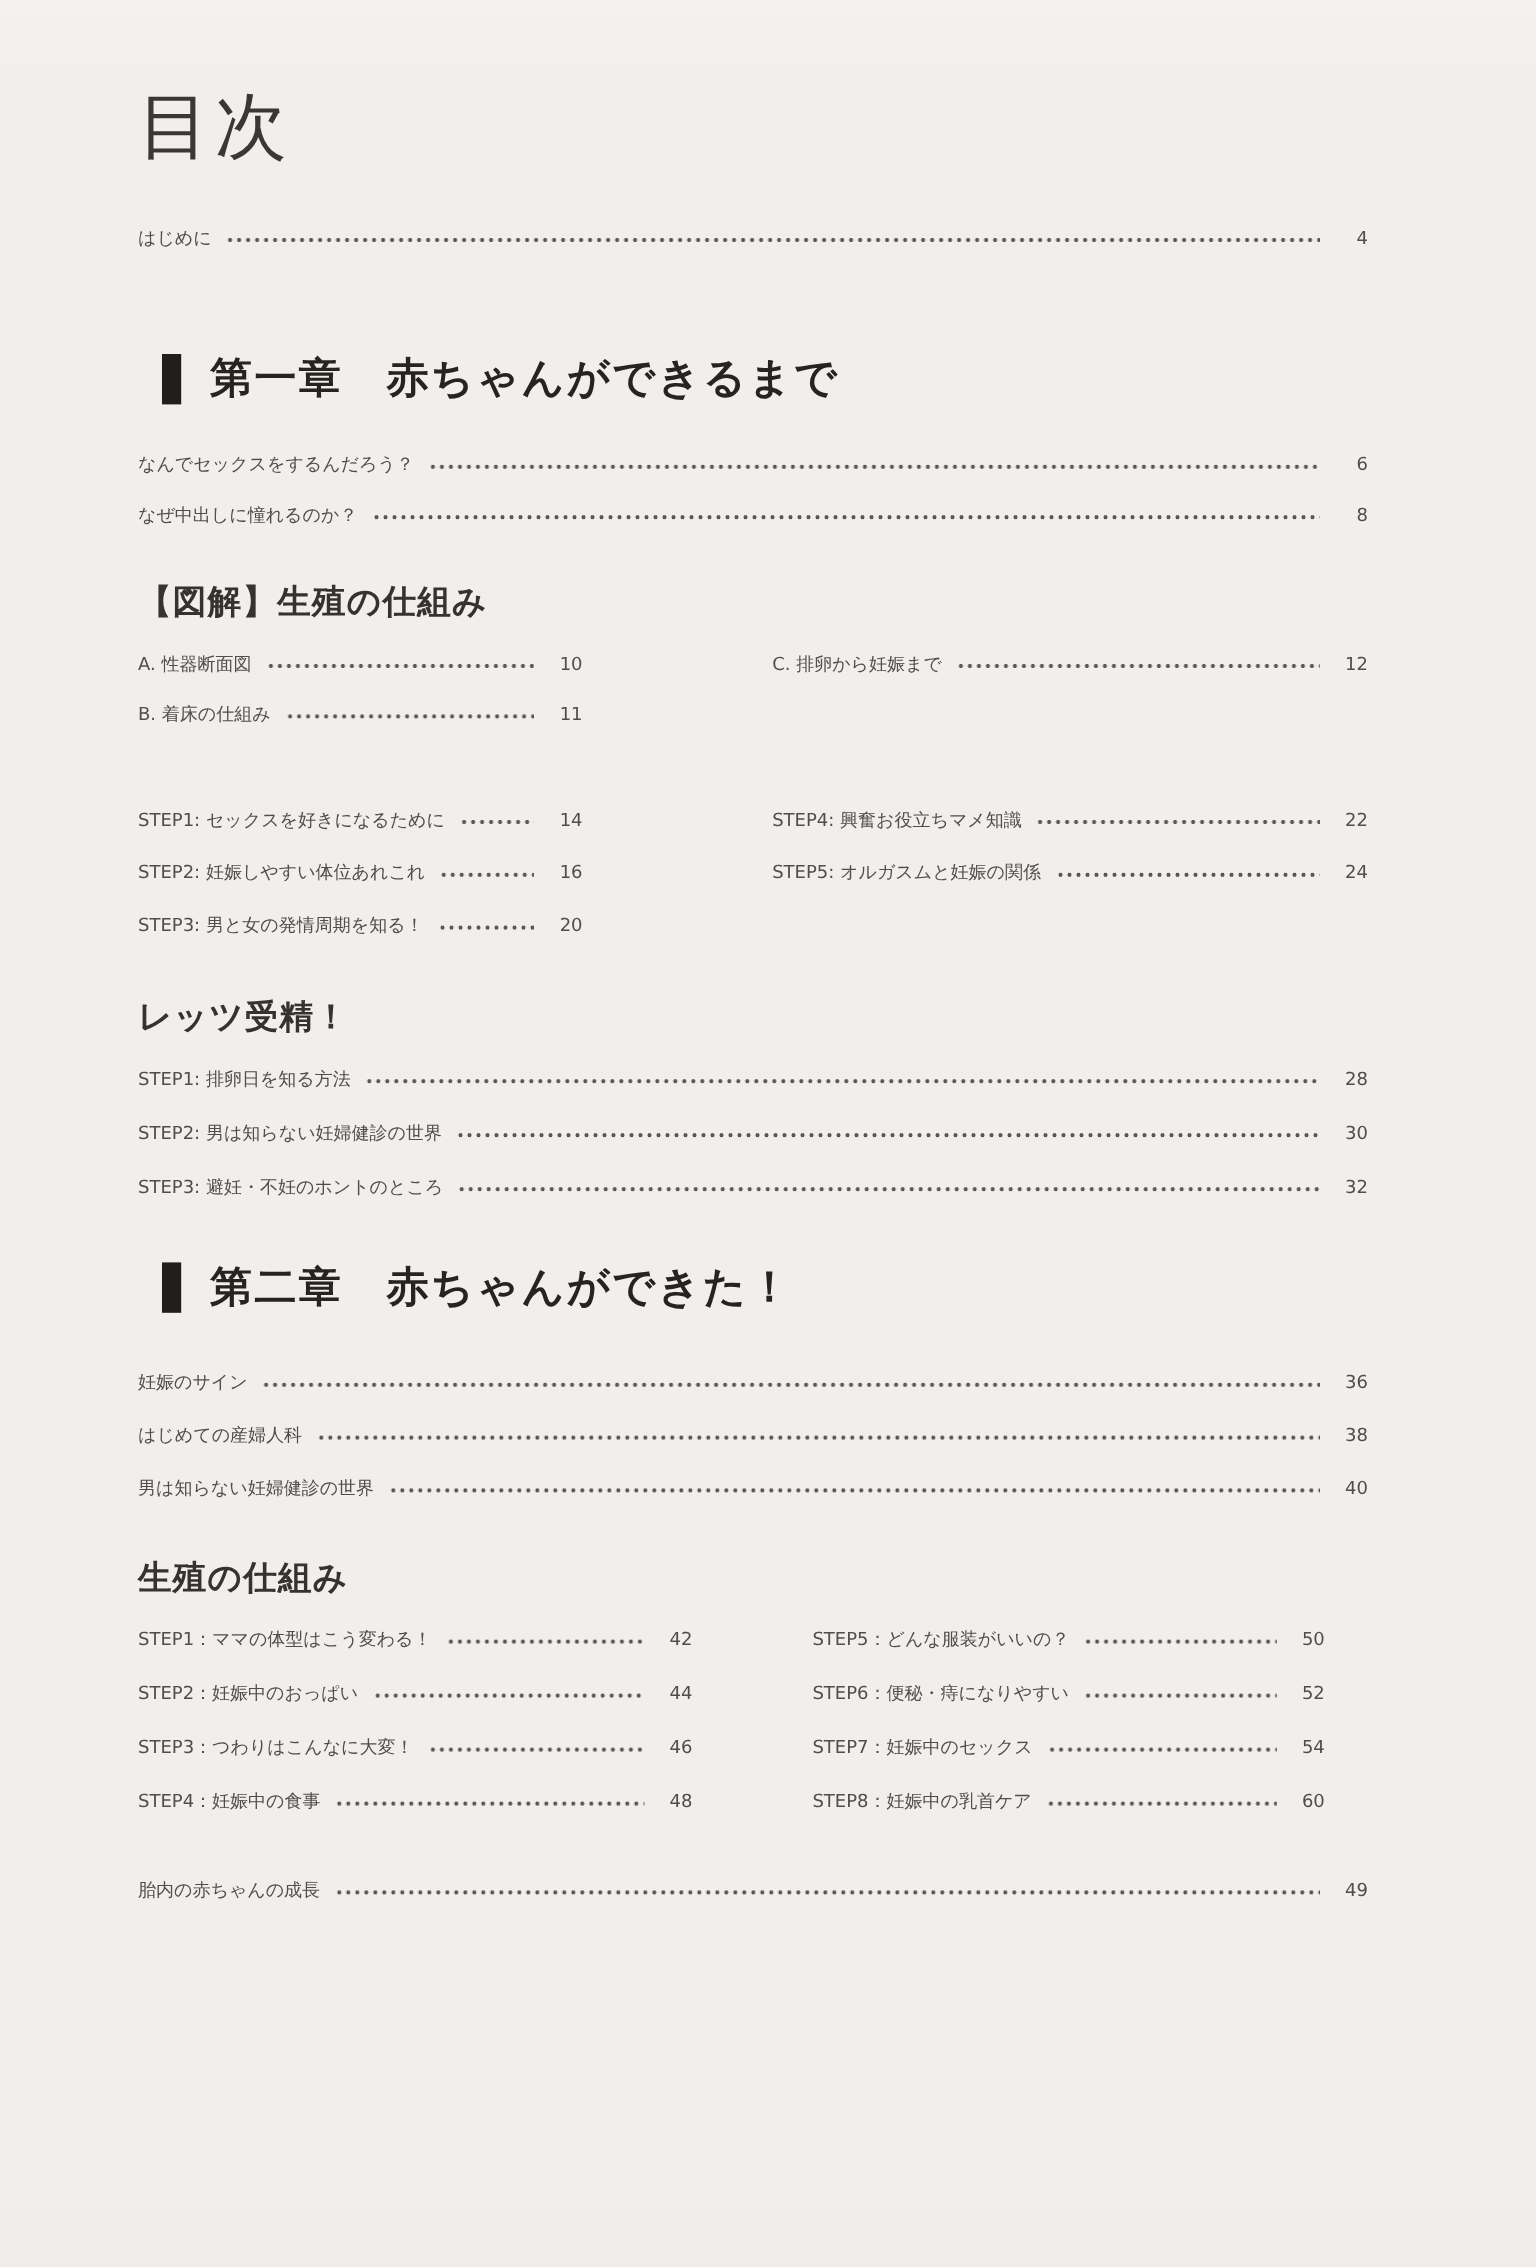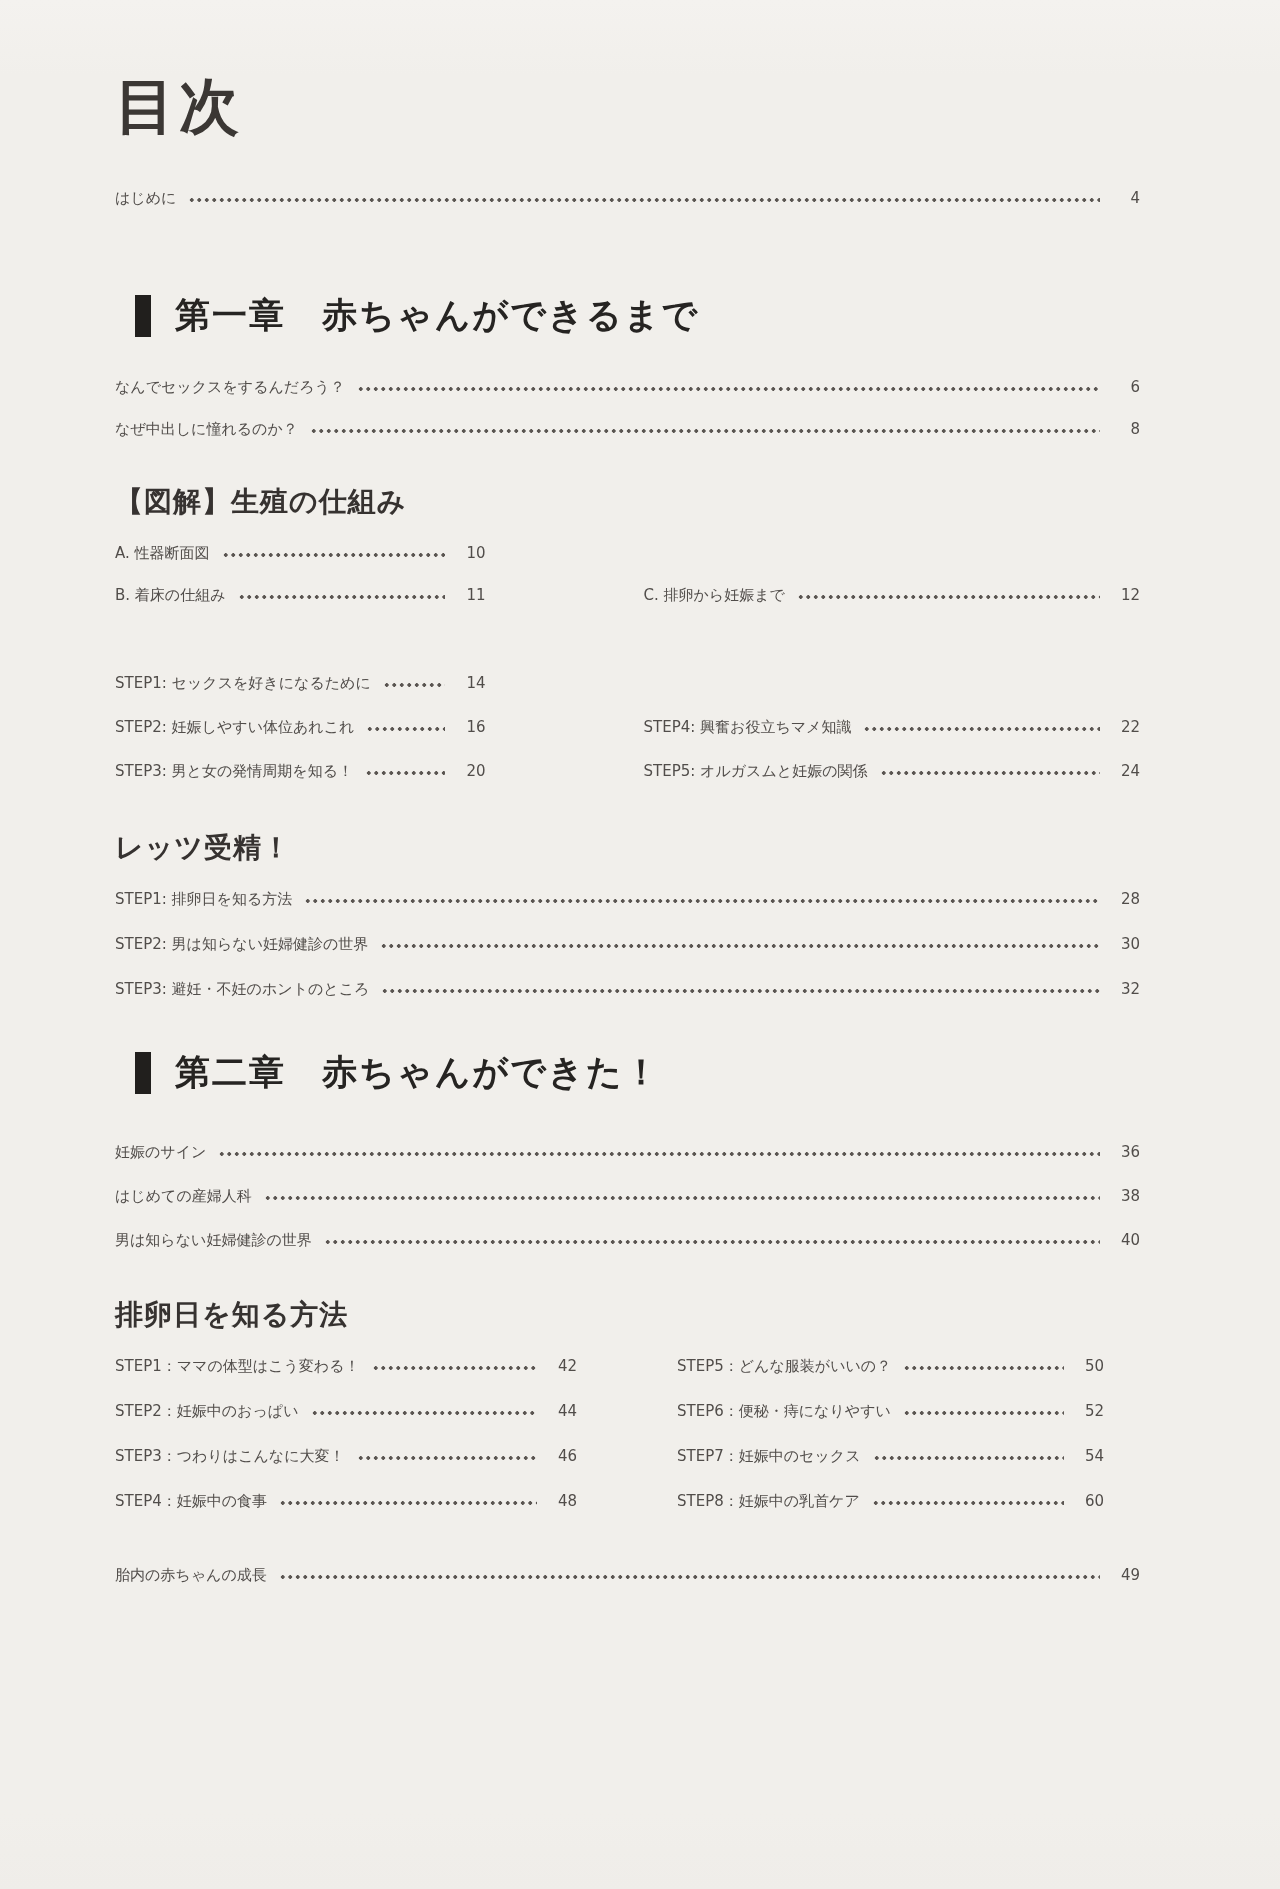--- a/index.html
+++ b/index.html
@@ -16,21 +16,21 @@
     overflow:hidden;
     color:#4e4a47;
   }
   .inner{
     box-sizing:border-box;
     padding:62px 140px 0 115px; 
   }
   
   .doc-title{
     font-size:60px;
-    font-weight:bold;
+    font-weight:normal;
     color:#3b3734;
     letter-spacing:4px;
     line-height:1;
     margin:14px 0 0 0;
   }
   .chapter{
     display:flex;
     align-items:center;
     margin:0;
     padding-left:20px;
@@ -78,21 +78,21 @@
     background-repeat:repeat-x;
     background-position:left center;
   }
   .toc-row .pg{
     flex:0 0 auto;
     min-width:30px;
     text-align:right;
     color:#514d4a;
   }
   
-  .cols{display:flex;align-items:flex-end;}
+  .cols{display:flex;align-items:flex-start;}
   .cols .col{display:block;}
   .cols-ch1 .col-l{width:382px;margin-right:158px;}
   .cols-ch1 .col-r{width:512px;}
   .cols-ch2 .col-l{width:462px;margin-right:100px;}
   .cols-ch2 .col-r{width:427px;}
   
   .sp-a{height:46px;}   
   .sp-b{height:78px;}   
   .sp-c{height:32px;}   
   .sp-d{height:38px;}   
@@ -246,21 +246,21 @@
       <span class="pg">38</span>
     </div>
     <div class="toc-row">
       <span class="t">男は知らない妊婦健診の世界</span>
       <span class="dots"></span>
       <span class="pg">40</span>
     </div>
 
     <div class="sp-j"></div>
 
-    <h2 class="sec-title">排卵日を知る方法</h2>
+    <h2 class="sec-title">生殖の仕組み</h2>
     <div class="sp-e"></div>
     <div class="cols cols-ch2">
       <div class="col col-l">
         <div class="toc-row mb13">
           <span class="t">STEP1：ママの体型はこう変わる！</span>
           <span class="dots"></span>
           <span class="pg">42</span>
         </div>
         <div class="toc-row mb13">
           <span class="t">STEP2：妊娠中のおっぱい</span>

